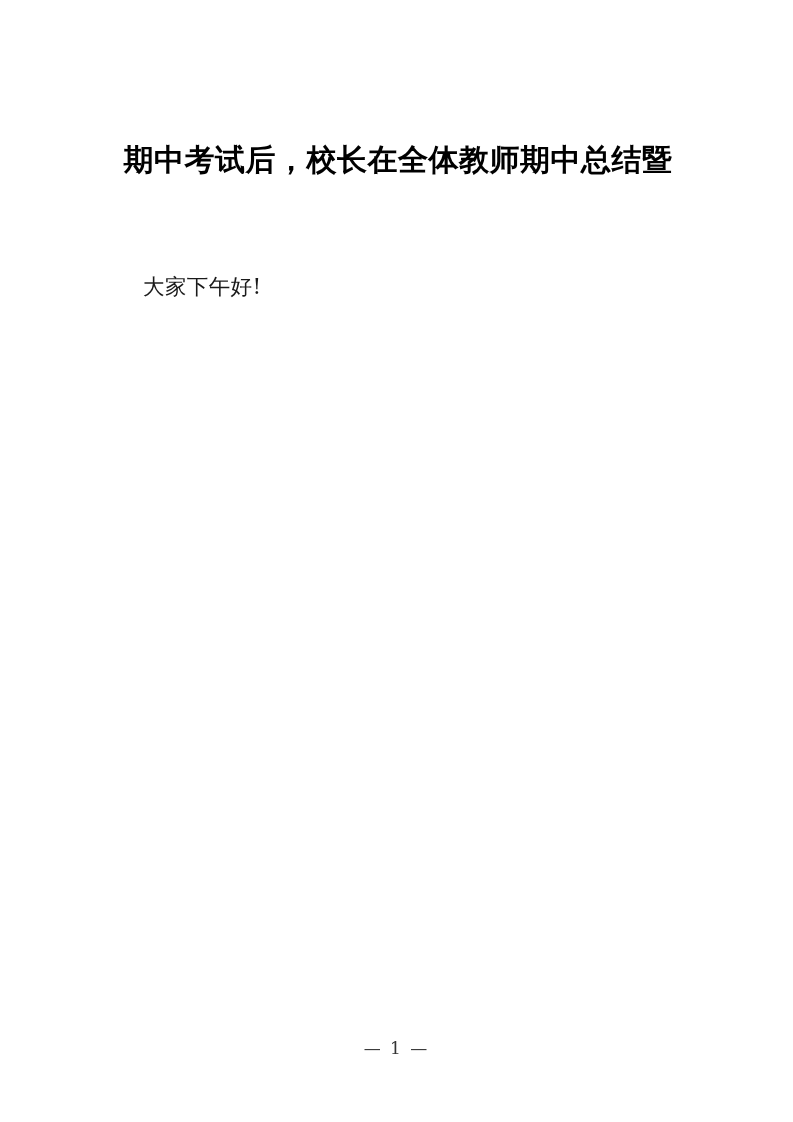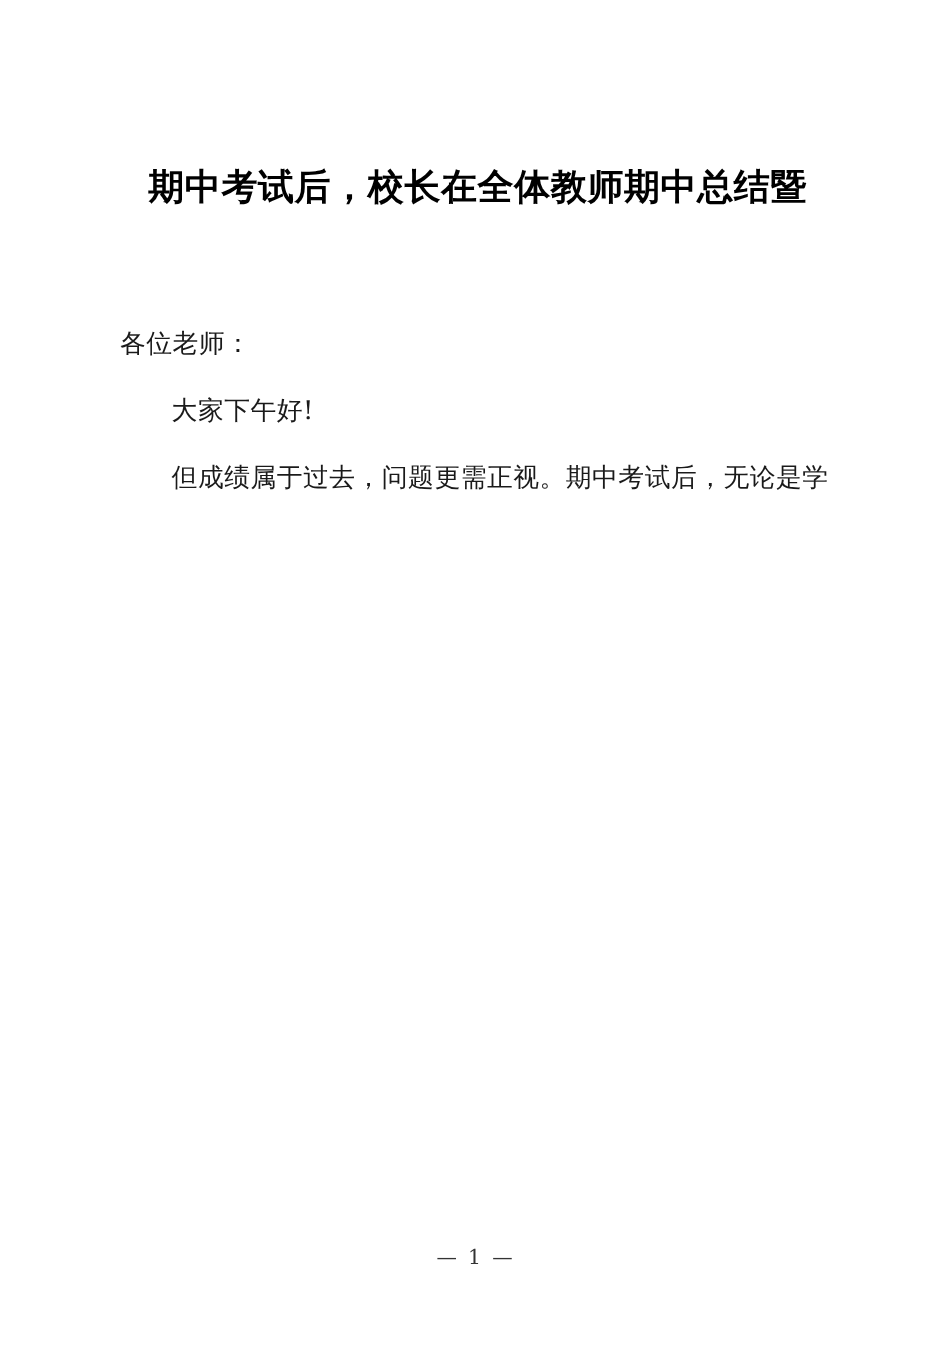--- a/index.html
+++ b/index.html
@@ -27,21 +27,21 @@
     background: #ffffff;
   }
 
   
   .doc-title {
     position: absolute;
     left: 98px;
     top: 137px;
     width: 600px;
     text-align: center;
-    font-family: Liberation Mono, monospace;
+    font-family: Liberation Sans, sans-serif;
     font-weight: bold;
     font-size: 30px;
     line-height: 45px;
     letter-spacing: 0.5px;
     color: #000000;
   }
 
   
   .doc-body {
     position: absolute;
@@ -94,20 +94,18 @@
 </head>
 <body>
 
 <div class="page">
 
   <div class="doc-title">
     <div>期中考试后，校长在全体教师期中总结暨</div>
   </div>
 
   <div class="doc-body">
-    <p class="para salutation">各位老师：</p>
     <p class="para indent">大家下午好!</p>
-    <p class="para indent clipped">但成绩属于过去，问题更需正视。期中考试后，无论是学</p>
   </div>
 
   <div class="page-footer">— 1 —</div>
 
 </div>
 
 </body></html>

